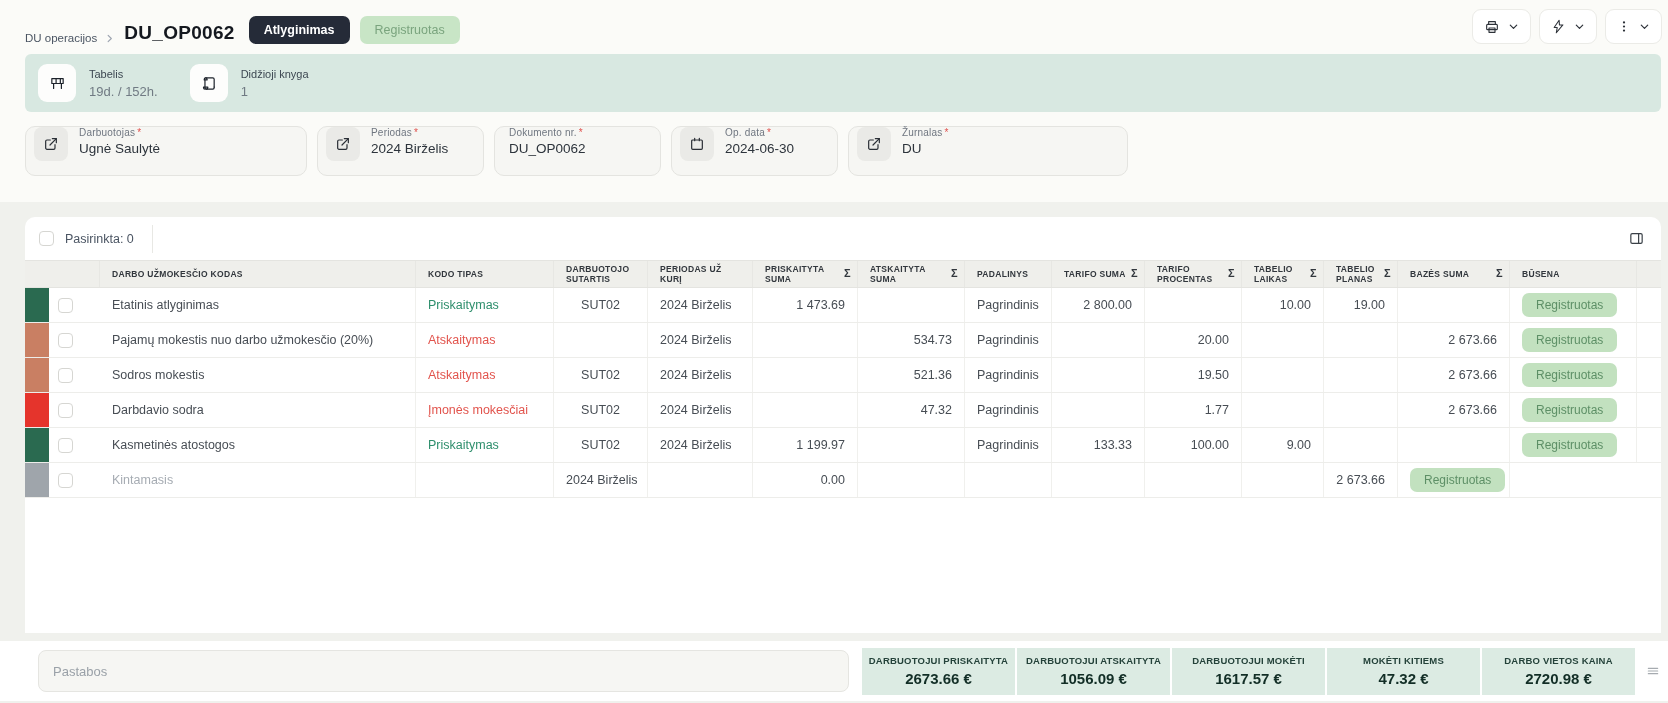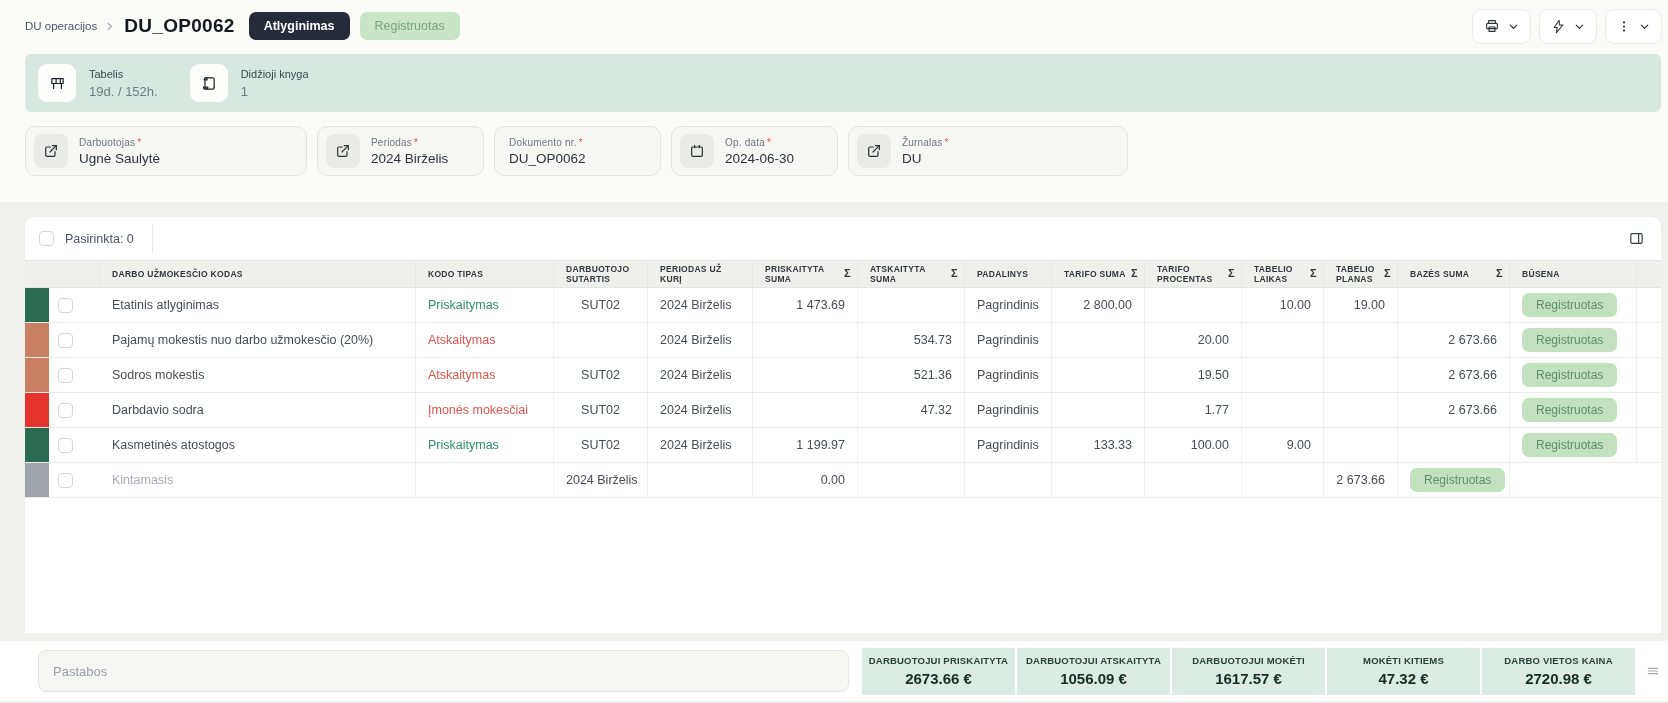--- a/index.html
+++ b/index.html
@@ -7,21 +7,21 @@
   body {
     font-family:"Liberation Sans", sans-serif;
     background:#f0f1ed;
     color:#30363d;
     -webkit-font-smoothing:antialiased;
   }
   svg { display:block; }
 
   
   .top-area { background:#fbfbf8; padding-top:8px; }
-  .header-row { display:flex; align-items:center; padding:0 6px 0 25px; height:36px; }
+  .header-row { display:flex; align-items:flex-end; padding:0 6px 0 25px; height:36px; }
   .breadcrumb { font-size:11.5px; color:#4b5563; white-space:nowrap; }
   .crumb-sep { color:#9ca3af; margin:0 9px 0 7px; }
   .page-title { font-size:19px; font-weight:800; color:#14181f; letter-spacing:.3px; margin-right:14px; }
   .badge { display:inline-block; font-size:12.5px; line-height:1; padding:8px 15px; border-radius:7px; margin-right:10px; }
   .badge-dark { background:#252b38; color:#ffffff; font-weight:600; }
   .badge-green { background:#c8e5c6; color:#7aa47e; font-weight:500; }
   .hdr-spacer { flex:1; }
   .hdr-btn { display:flex; align-items:center; gap:8px; background:#ffffff; border:1px solid #ebebe7;
              border-radius:9px; height:35px; padding:0 11px; margin-left:8px; color:#2c3138; cursor:pointer; }
   .hdr-btn .chev { color:#2c3138; }
@@ -34,21 +34,21 @@
   .banner { margin:10px 7px 0 25px; height:58px; background:#d8e8e1; border-radius:6px;
             display:flex; align-items:center; padding:0 13px; gap:32px; }
   .banner-item { display:flex; align-items:center; gap:13px; }
   .banner-iconbox { width:38px; height:38px; background:#fdfdfc; border-radius:9px;
                     display:flex; align-items:center; justify-content:center; color:#1d232b; }
   .banner-label { font-size:11px; color:#3d4852; margin-bottom:4px; }
   .banner-value { font-size:13px; color:#707a83; }
 
   .form-row { margin:14px 7px 0 25px; display:flex; gap:10px; padding-bottom:26px; }
   .field { background:#f6f6f3; border:1px solid #e4e4e0; border-radius:10px; height:50px;
-           display:flex; align-items:center; padding:0 14px 0 8px; cursor:pointer; }
+           display:flex; align-items:flex-start; padding:0 14px 0 8px; cursor:pointer; }
   .field.no-icon { padding-left:14px; }
   .field-iconbox { width:34px; height:34px; background:#eaeae7; border-radius:8px; margin-right:11px;
                    display:flex; align-items:center; justify-content:center; color:#2a2f36; flex:none; }
   .field-label { font-size:10px; color:#6f7680; letter-spacing:.2px; }
   .req { color:#e0524e; margin-left:2px; }
   .field-value { font-size:13.5px; color:#2d343c; margin-top:3px; }
   .w282 { width:282px; } .w180 { width:167px; } .w280 { width:280px; }
 
   
   .table-card { margin:15px 7px 0 25px; background:#ffffff; border-radius:10px 10px 0 0; height:416px; overflow:hidden; }

